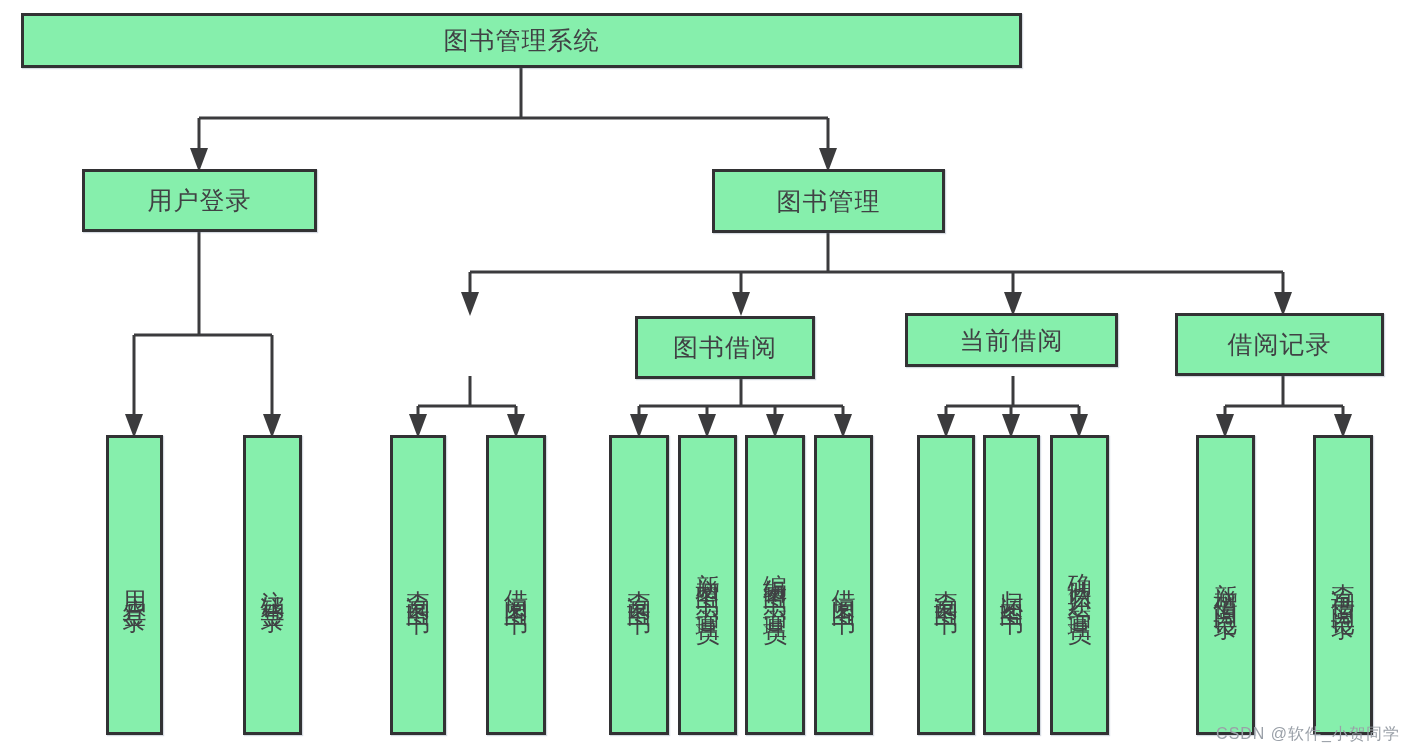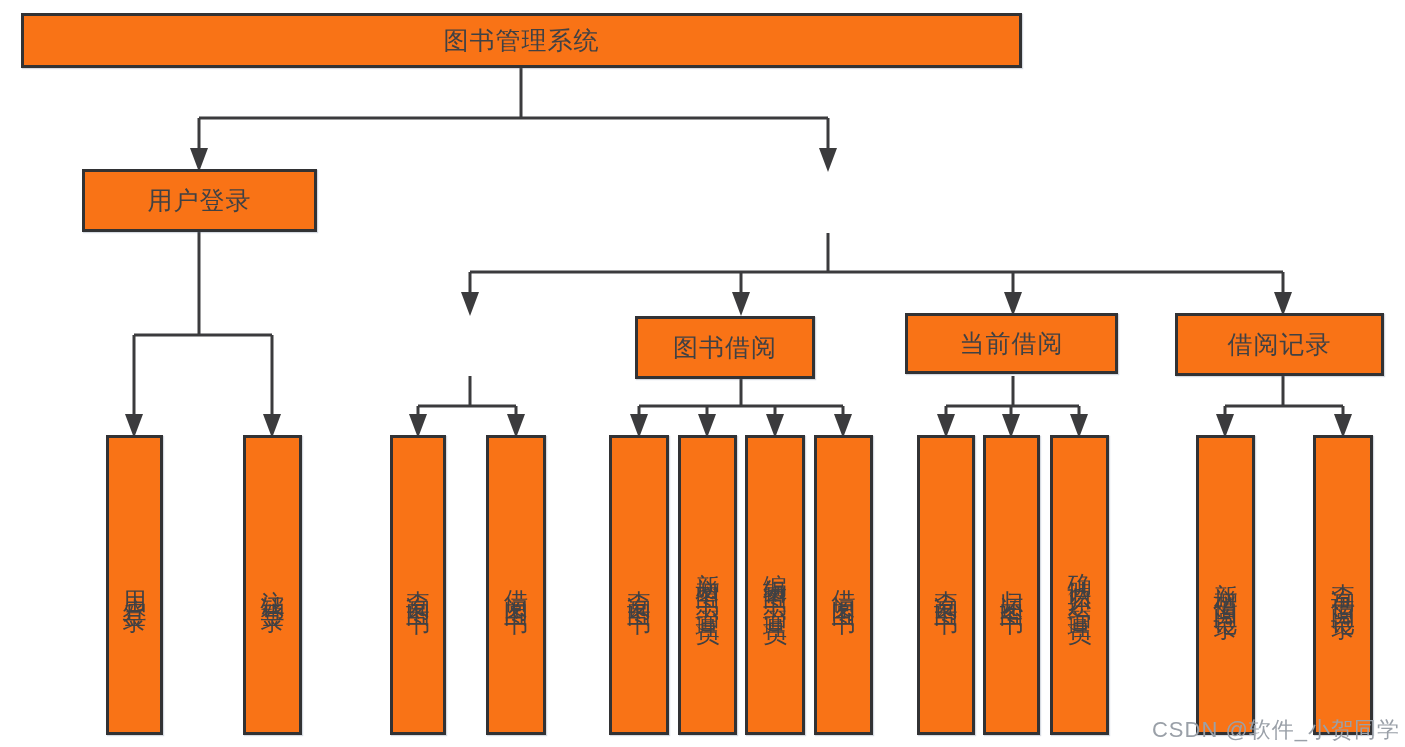--- a/index.html
+++ b/index.html
@@ -10,21 +10,21 @@
     height: 747px;
     background: var(--bg, #fff);
     font-family: "Liberation Sans", sans-serif;
     overflow: hidden;
   }
   svg.wires { position: absolute; left: 0; top: 0; width: 1405px; height: 747px; }
   .wire { stroke: var(--line); stroke-width: 3; fill: none; }
   .arrow { fill: var(--line); stroke: none; }
   .node {
     position: absolute;
-    background: #f97316;
+    background: #86efac;
     border: 3px solid var(--border);
     display: flex;
     align-items: center;
     justify-content: center;
     color: var(--text);
     box-shadow: 1px 1px 1px rgba(90,110,140,0.25);
   }
   .branch { font-size: 25px; letter-spacing: 1px; }
   .leaf { top: 435px; height: 300px; }
   .vtext {
@@ -32,21 +32,21 @@
     text-orientation: mixed;
     font-size: 24px;
     line-height: 1;
     letter-spacing: 7px;
     color: var(--text);
   }
   .watermark {
     position: absolute;
     right: 5px;
     bottom: 2px;
-    font-size: 22px;
+    font-size: 16px;
     color: var(--watermark);
     letter-spacing: 1px;
     white-space: nowrap;
   }
 </style>
 </head>
 <body>
 
 <div class="canvas">
 
@@ -112,25 +112,28 @@
       <path class="arrow" d="M1334 414 h18 l-9 24 z"></path>
   </svg>
 
   <div class="node branch" style="left:21px; top:13px; width:1001px; height:55px">
     <span>图书管理系统</span>
   </div>
 
   <div class="node branch" style="left:82px; top:169px; width:235px; height:63px">
     <span>用户登录</span>
   </div>
+  <div class="node branch" style="left:712px; top:169px; width:233px; height:64px">
+    <span>图书管理</span>
+  </div>
 
   <div class="node branch" style="left:635px; top:316px; width:180px; height:63px">
     <span>图书借阅</span>
   </div>
-  <div class="node branch" style="left:905px; top:313px; width:213px; height:61px">
+  <div class="node branch" style="left:905px; top:313px; width:213px; height:54px">
     <span>当前借阅</span>
   </div>
   <div class="node branch" style="left:1175px; top:313px; width:209px; height:63px">
     <span>借阅记录</span>
   </div>
 
   <div class="node leaf" style="left:106px; width:57px">
     <span class="vtext">用户登录</span>
   </div>
   <div class="node leaf" style="left:243px; width:59px">

